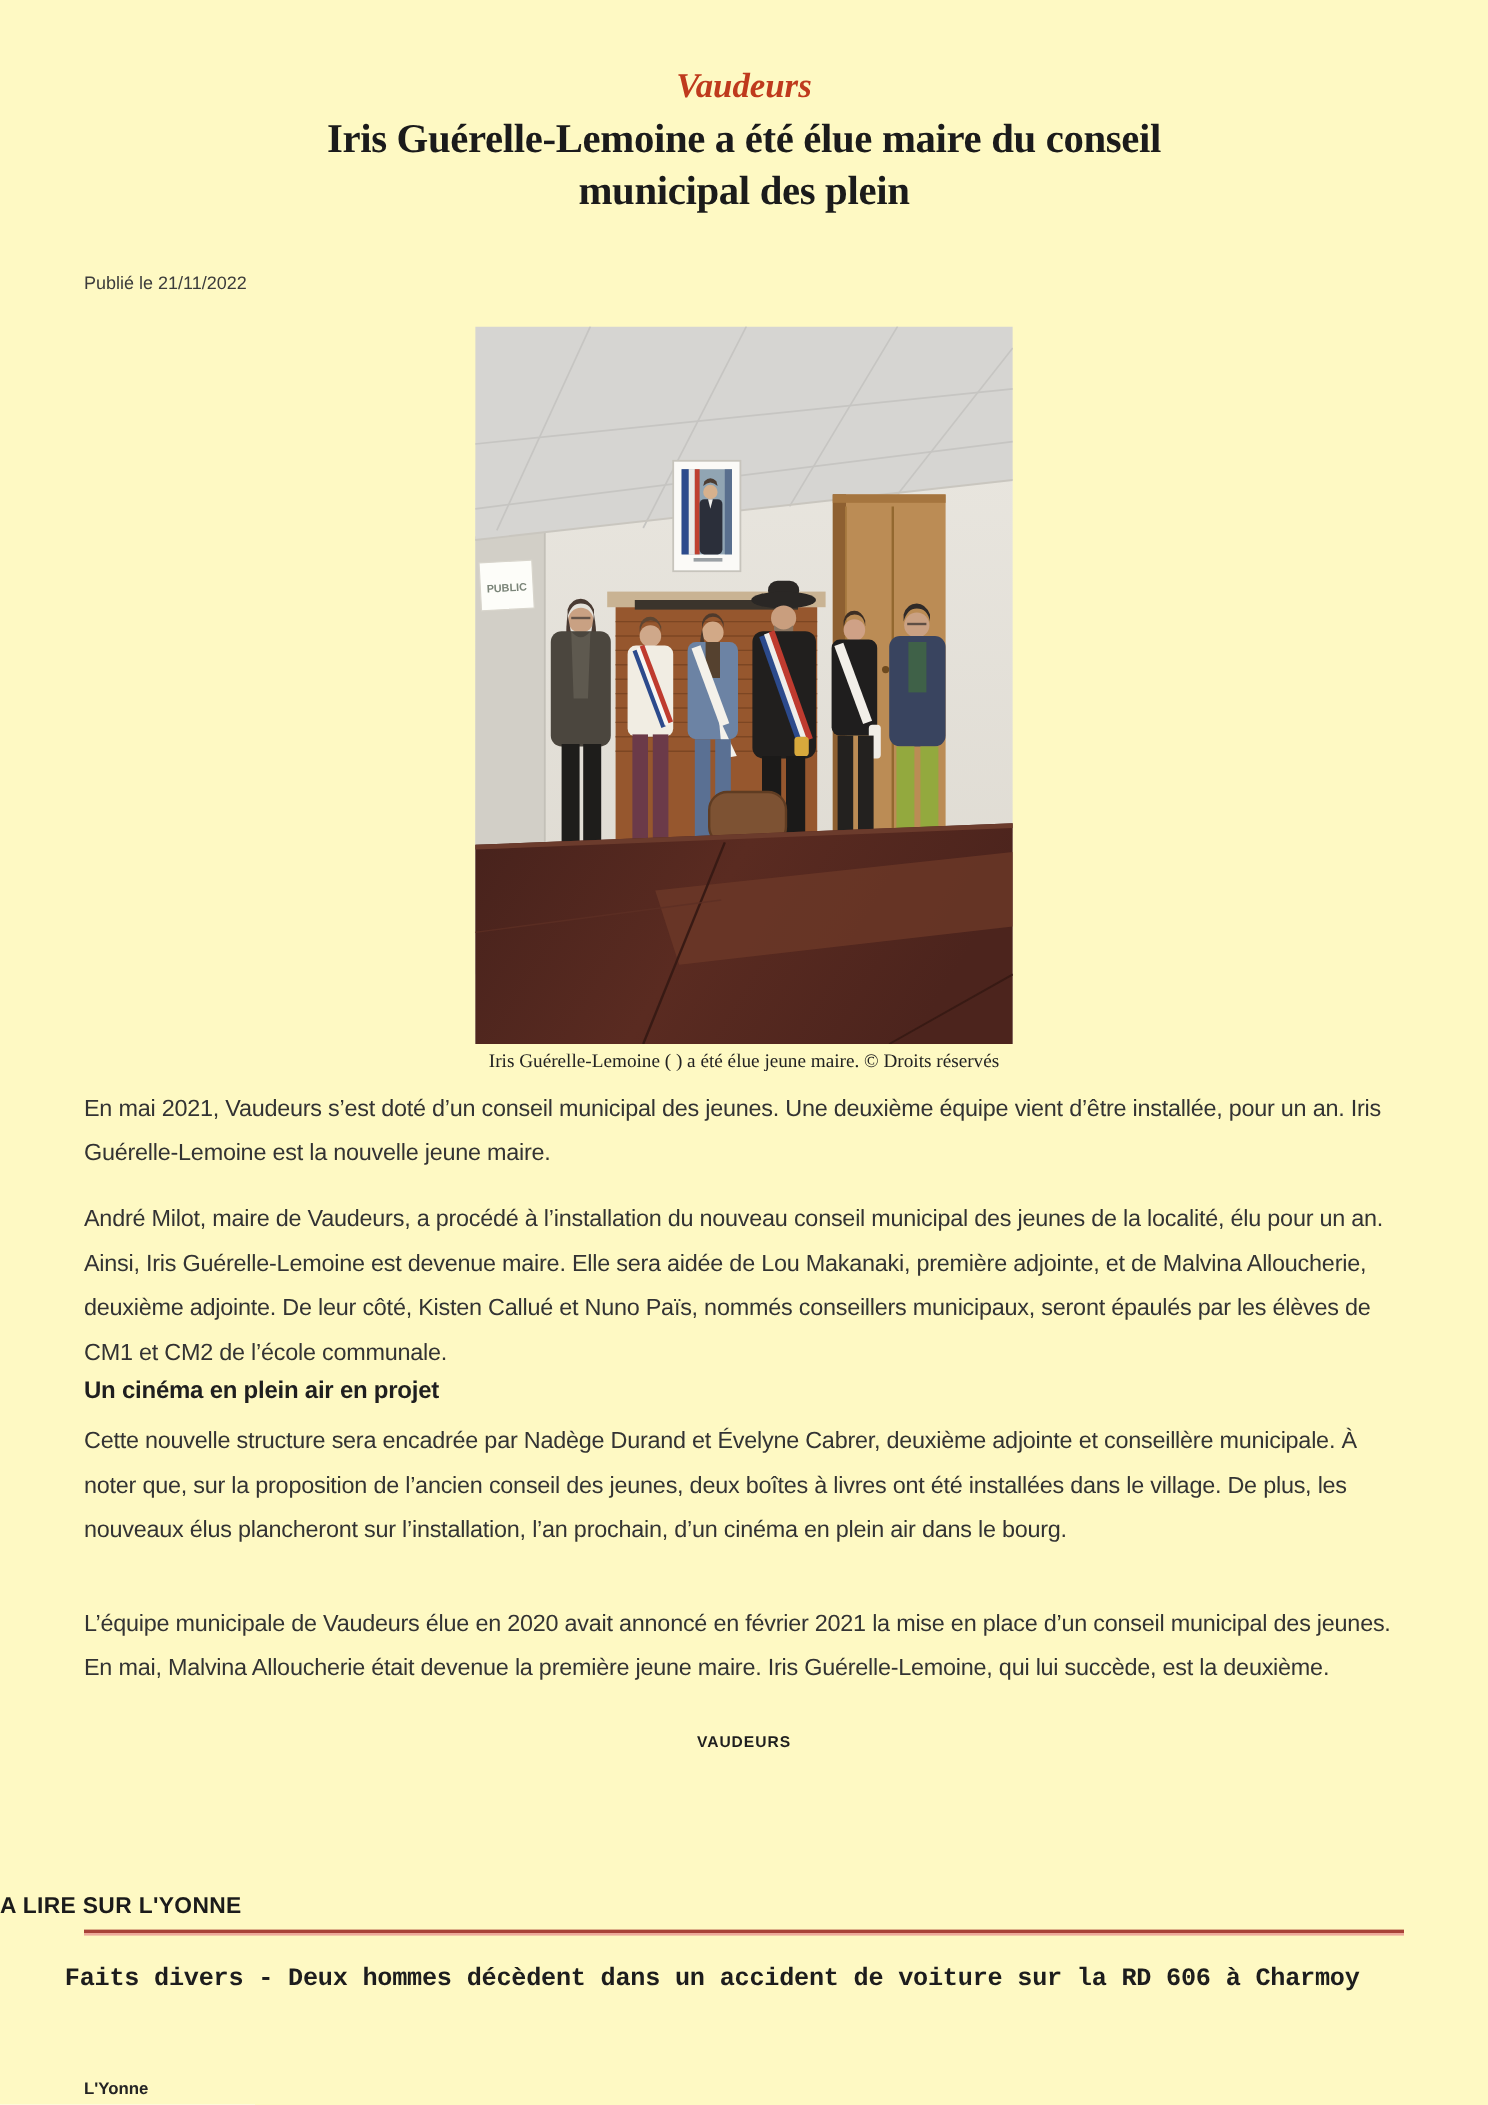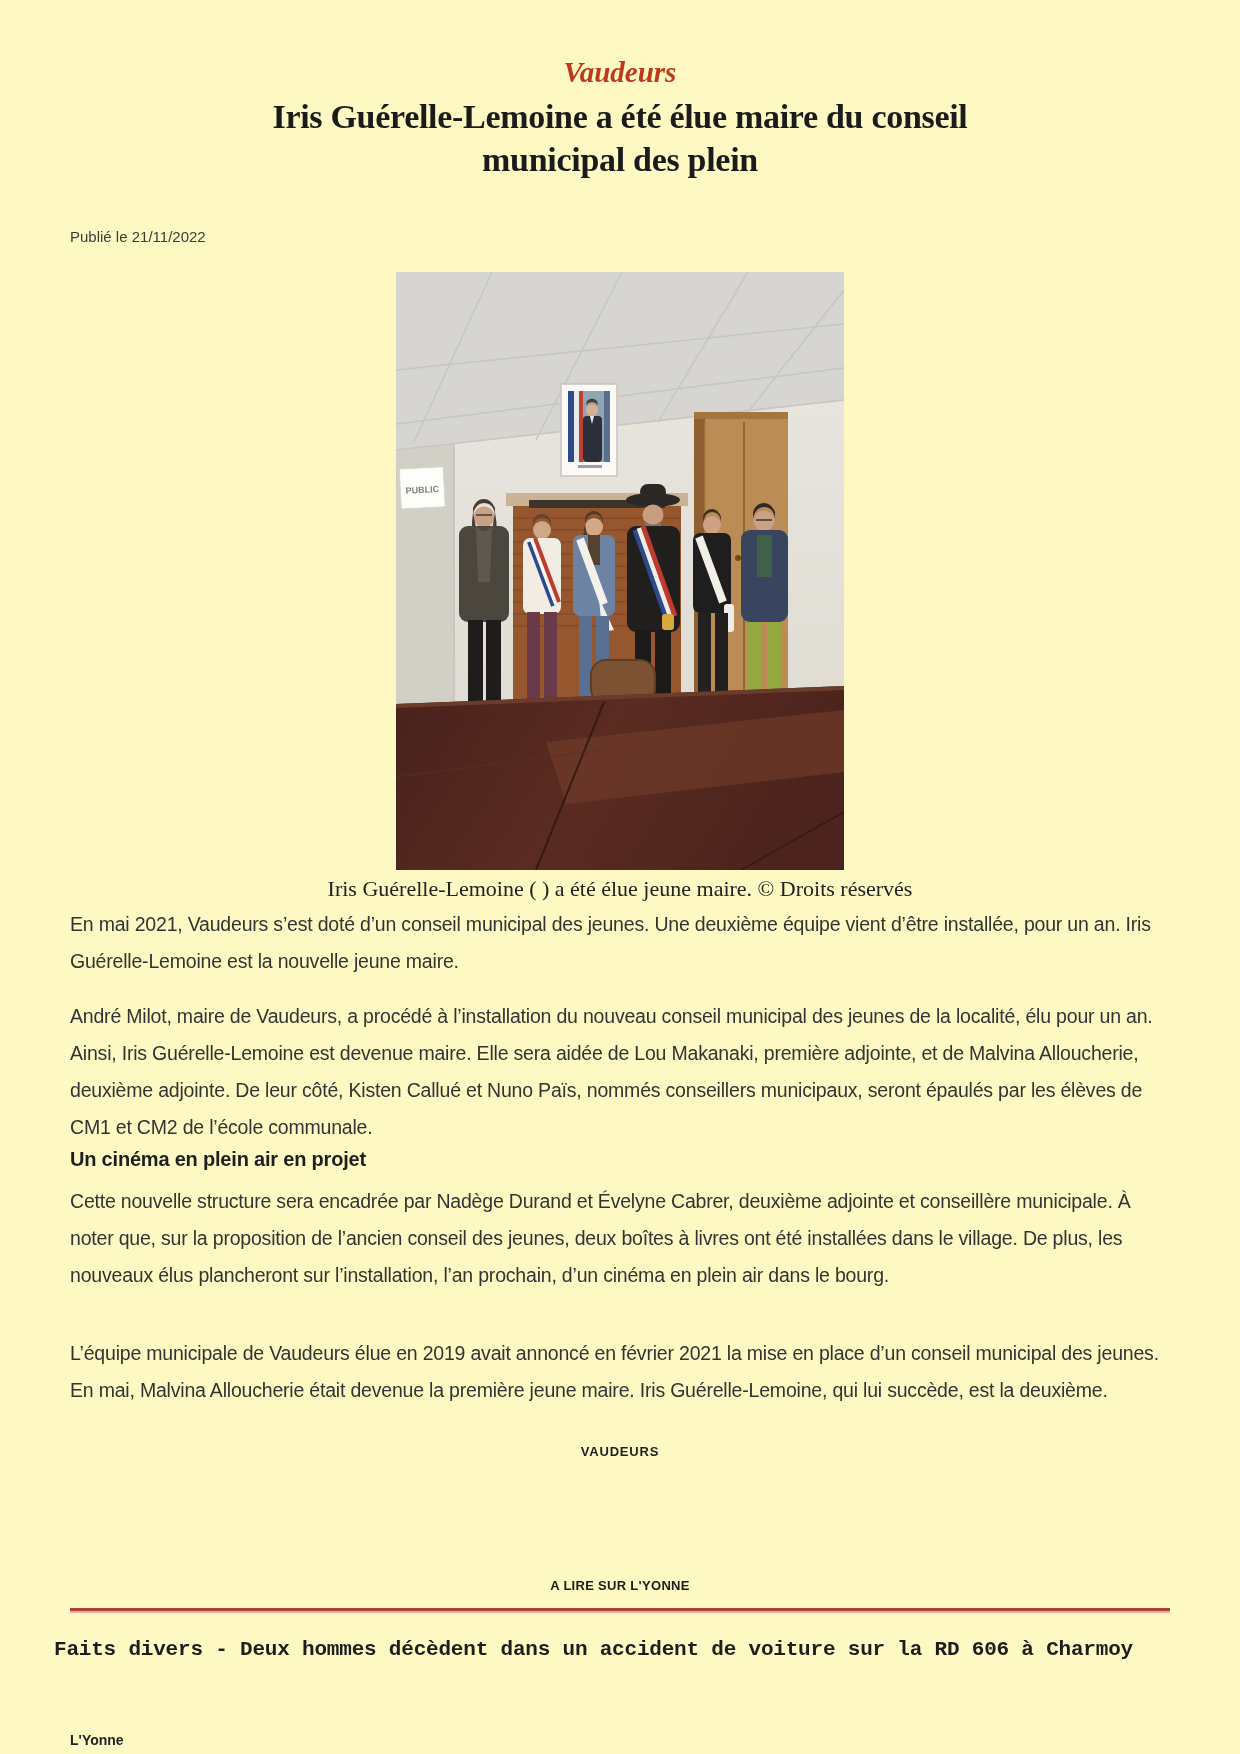--- a/index.html
+++ b/index.html
@@ -35,21 +35,21 @@
     font-size:15px;color:#3c3c3c;margin-top:28px;
   }
   .photo-figure{
     position:absolute;top:272px;left:396px;width:448px;margin:0;
   }
   .photo-frame{width:448px;height:598px;display:block;}
   .photo-caption{
     position:absolute;top:876px;left:70px;width:1100px;
     text-align:center;
     font-family:"Liberation Serif",serif;
-    font-size:22px;color:#222222;
+    font-size:16px;color:#222222;
   }
   .body-text{
     position:absolute;left:70px;width:1100px;
     font-size:19.5px;line-height:37px;
     letter-spacing:-0.2px;
     color:#333333;margin:0;
   }
   .lede{top:906px;}
   .para-1{top:998px;}
   .subhead{
@@ -60,22 +60,21 @@
   .para-2{top:1183px;}
   .para-3{top:1335px;}
   .article-tag{
     position:absolute;top:1444px;left:0;width:100%;
     text-align:center;
     font-size:13px;font-weight:700;letter-spacing:0.8px;
     color:#1f1f1f;
   }
   .related-title{
     position:absolute;top:1578px;left:0;width:100%;margin:0;
-    text-align:center;
-    font-size:13px;font-weight:700;letter-spacing:0.3px;
+    font-size:19px;font-weight:700;letter-spacing:0.3px;
     color:#1b1b1b;
   }
   .related-divider{
     position:absolute;top:1608px;left:70px;width:1100px;height:5px;
     background:linear-gradient(#a84338 0 3px,#edaa9a 3px 5px);
   }
   .related-headline{
     position:absolute;top:1636px;left:54px;width:1100px;margin:0;
     font-size:21px;line-height:28px;font-weight:700;color:#1d1d1d;
     letter-spacing:-0.2px;
@@ -259,21 +258,21 @@
   <figcaption class="photo-caption">Iris Guérelle-Lemoine ( ) a été élue jeune maire. © Droits réservés</figcaption>
 
   <p class="body-text lede">En mai 2021, Vaudeurs s’est doté d’un conseil municipal des jeunes. Une deuxième équipe vient d’être installée, pour un an. Iris Guérelle-Lemoine est la nouvelle jeune maire.</p>
 
   <p class="body-text para-1">André Milot, maire de Vaudeurs, a procédé à l’installation du nouveau conseil municipal des jeunes de la localité, élu pour un an. Ainsi, Iris Guérelle-Lemoine est devenue maire. Elle sera aidée de Lou Makanaki, première adjointe, et de Malvina Alloucherie, deuxième adjointe. De leur côté, Kisten Callué et Nuno Païs, nommés conseillers municipaux, seront épaulés par les élèves de CM1 et CM2 de l’école communale.</p>
 
   <h2 class="subhead">Un cinéma en plein air en projet</h2>
 
   <p class="body-text para-2">Cette nouvelle structure sera encadrée par Nadège Durand et Évelyne Cabrer, deuxième adjointe et conseillère municipale. À noter que, sur la proposition de l’ancien conseil des jeunes, deux boîtes à livres ont été installées dans le village. De plus, les nouveaux élus plancheront sur l’installation, l’an prochain, d’un cinéma en plein air dans le bourg.</p>
 
-  <p class="body-text para-3">L’équipe municipale de Vaudeurs élue en 2019 avait annoncé en février 2021 la mise en place d’un conseil municipal des jeunes. En mai, Malvina Alloucherie était devenue la première jeune maire. Iris Guérelle-Lemoine, qui lui succède, est la deuxième.</p>
+  <p class="body-text para-3">L’équipe municipale de Vaudeurs élue en 2020 avait annoncé en février 2021 la mise en place d’un conseil municipal des jeunes. En mai, Malvina Alloucherie était devenue la première jeune maire. Iris Guérelle-Lemoine, qui lui succède, est la deuxième.</p>
 
   <div class="article-tag">VAUDEURS</div>
 
   <h3 class="related-title">A LIRE SUR L'YONNE</h3>
 
   <div class="related-divider"></div>
 
   <h4 class="related-headline">Faits divers - Deux hommes décèdent dans un accident de voiture sur la RD 606 à Charmoy</h4>
 
   <div class="related-source">L'Yonne</div>

